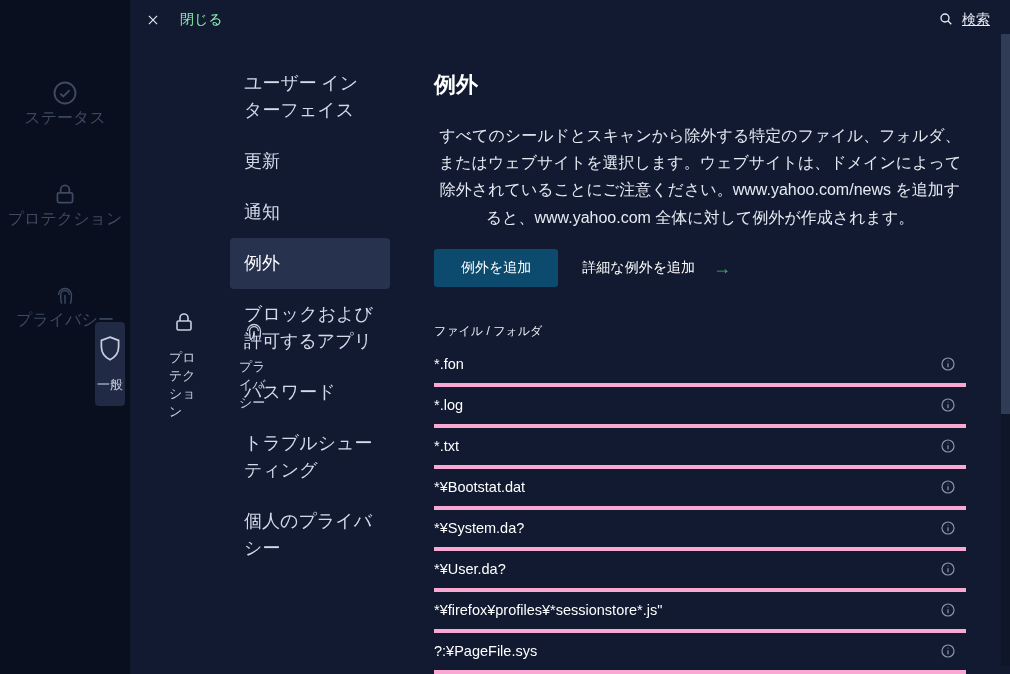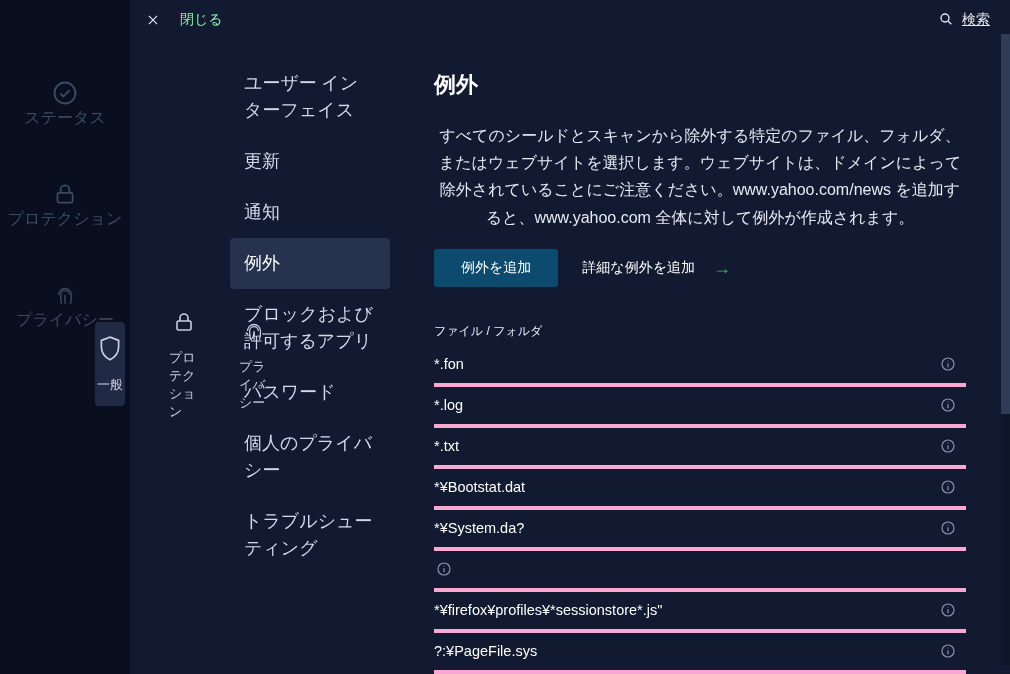--- a/index.html
+++ b/index.html
@@ -286,22 +286,22 @@
       </div>
     </div>
 
     <div class="subnav">
       <div class="sub-item"><span>ユーザー インターフェイス</span></div>
       <div class="sub-item"><span>更新</span></div>
       <div class="sub-item"><span>通知</span></div>
       <div class="sub-item active"><span>例外</span></div>
       <div class="sub-item"><span>ブロックおよび許可するアプリ</span></div>
       <div class="sub-item"><span>パスワード</span></div>
+      <div class="sub-item"><span>トラブルシューティング</span></div>
       <div class="sub-item"><span>個人のプライバシー</span></div>
-      <div class="sub-item"><span>トラブルシューティング</span></div>
     </div>
 
     <div class="content">
       <h1>例外</h1>
       <div class="desc">すべてのシールドとスキャンから除外する特定のファイル、フォルダ、またはウェブサイトを選択します。ウェブサイトは、ドメインによって除外されていることにご注意ください。www.yahoo.com/news を追加すると、www.yahoo.com 全体に対して例外が作成されます。</div>
       <div class="actions">
         <button class="btn-green">例外を追加</button>
         <div class="link-detail">
           <span>詳細な例外を追加</span>
           <span class="arr">→</span>
@@ -354,20 +354,21 @@
             <div class="path">*¥System.da?</div>
             <div class="info">
               <svg width="16" height="16" viewBox="0 0 24 24" stroke-width="1.8" fill="none">
                 <circle cx="12" cy="12" r="9"></circle>
                 <line x1="12" y1="11" x2="12" y2="17"></line>
                 <circle cx="12" cy="7.5" r="0.8" fill="#8a94ad" stroke="none"></circle>
               </svg>
             </div>
           </div>
           <div class="row">
+            <div class="path">*¥User.da?</div>
             <div class="info">
               <svg width="16" height="16" viewBox="0 0 24 24" stroke-width="1.8" fill="none">
                 <circle cx="12" cy="12" r="9"></circle>
                 <line x1="12" y1="11" x2="12" y2="17"></line>
                 <circle cx="12" cy="7.5" r="0.8" fill="#8a94ad" stroke="none"></circle>
               </svg>
             </div>
           </div>
           <div class="row">
             <div class="path">*¥firefox¥profiles¥*sessionstore*.js"</div>

